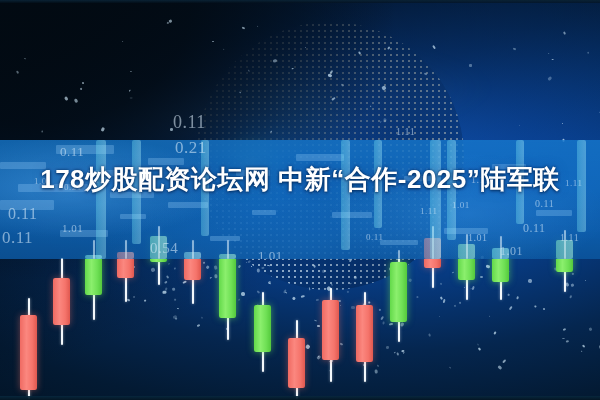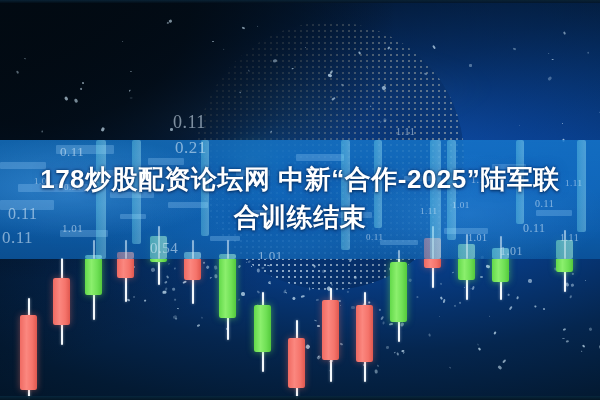--- a/index.html
+++ b/index.html
@@ -527,21 +527,20 @@
         <div class="num" style="font-size: 10px; left: 468px; top: 92px;">1.01</div>
         <div class="num" style="font-size: 10px; left: 560px; top: 92px;">1.11</div>
         <div class="num" style="font-size: 12px; left: 500px; top: 104px;">1.01</div>
         <div class="num" style="font-size: 9px; left: 565px; top: 38px;">1.11</div>
         <div class="num" style="font-size: 9px; left: 366px; top: 92px;">0.11</div>
       </div>
   </div>
 
   <div id="headline">
     <span class="l1">178炒股配资论坛网 中新“合作-2025”陆军联</span>
-    <span class="l2">合训练结束</span>
   </div>
 
   <div id="top-edge"></div>
   <div id="bottom-edge"></div>
 <div class="num" style="font-size: 18px; left: 173px; top: 112px; position: absolute; z-index: 3;">0.11</div>
     <div class="num" style="font-size: 17px; left: 175px; top: 138px; position: absolute; z-index: 3;">0.21</div>
     <div class="num" style="font-size: 10px; left: 396px; top: 126px; position: absolute; z-index: 3;">1.11</div>
   </div>
 
 </body></html>

